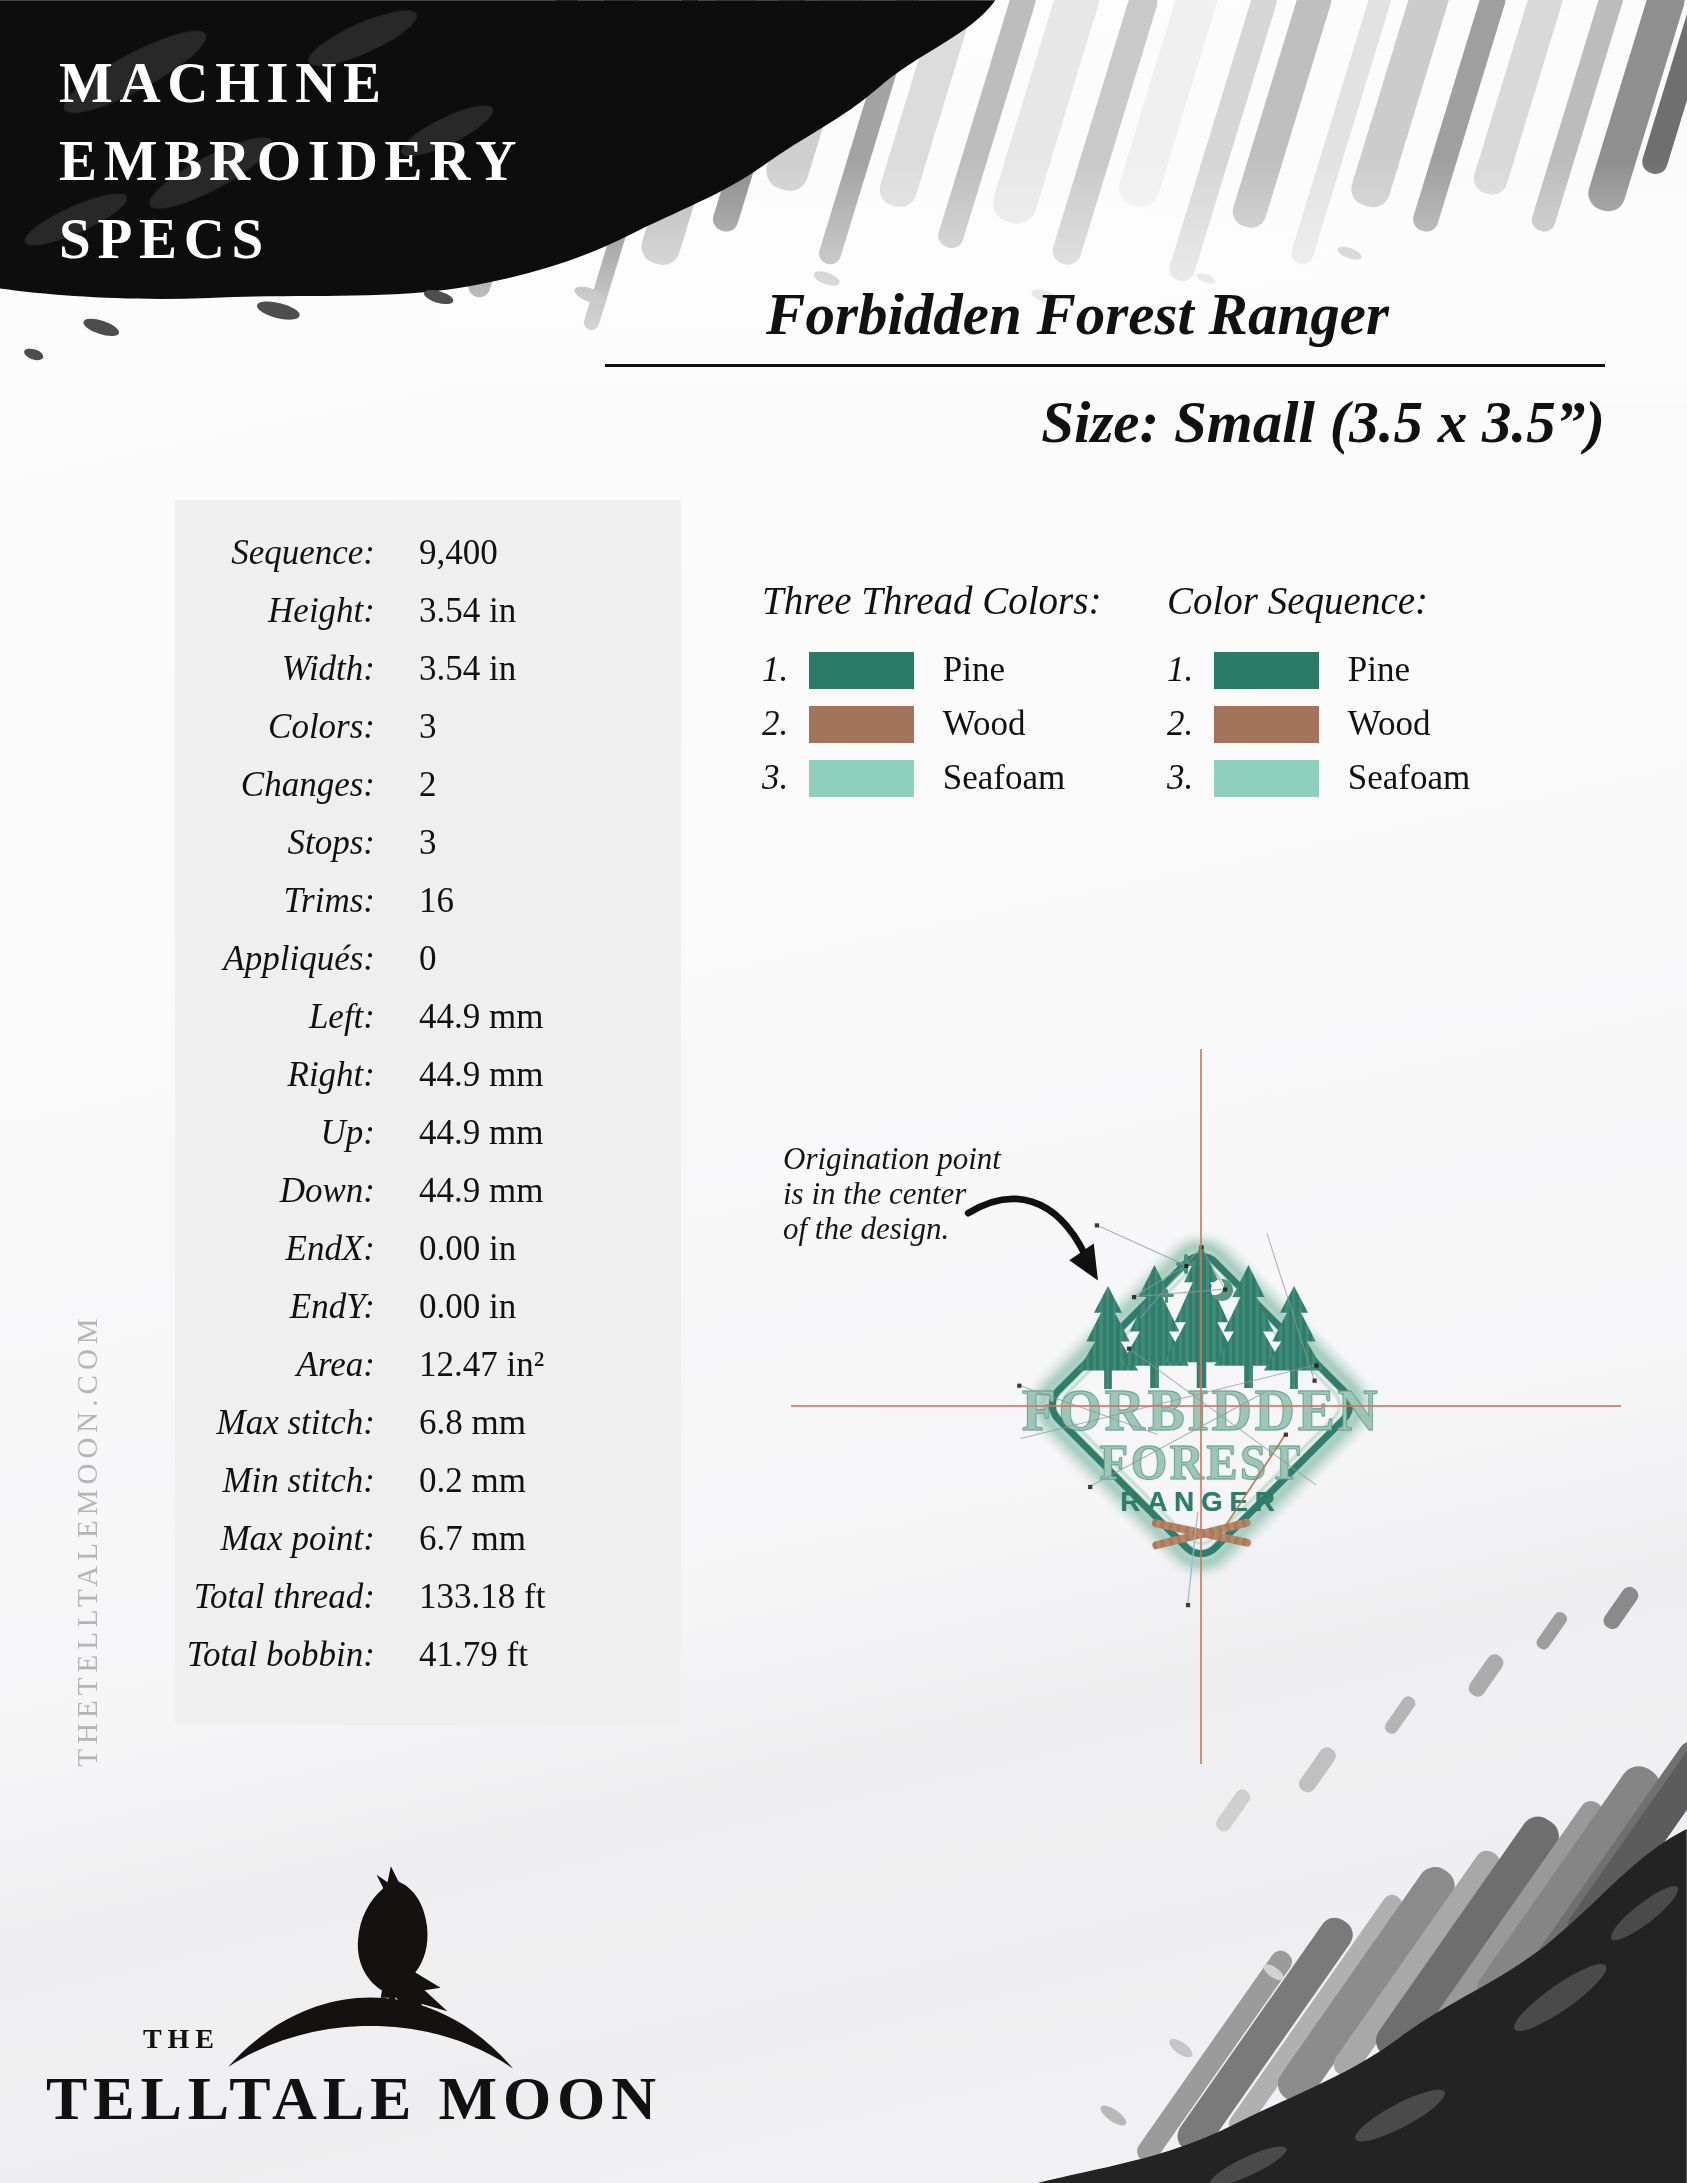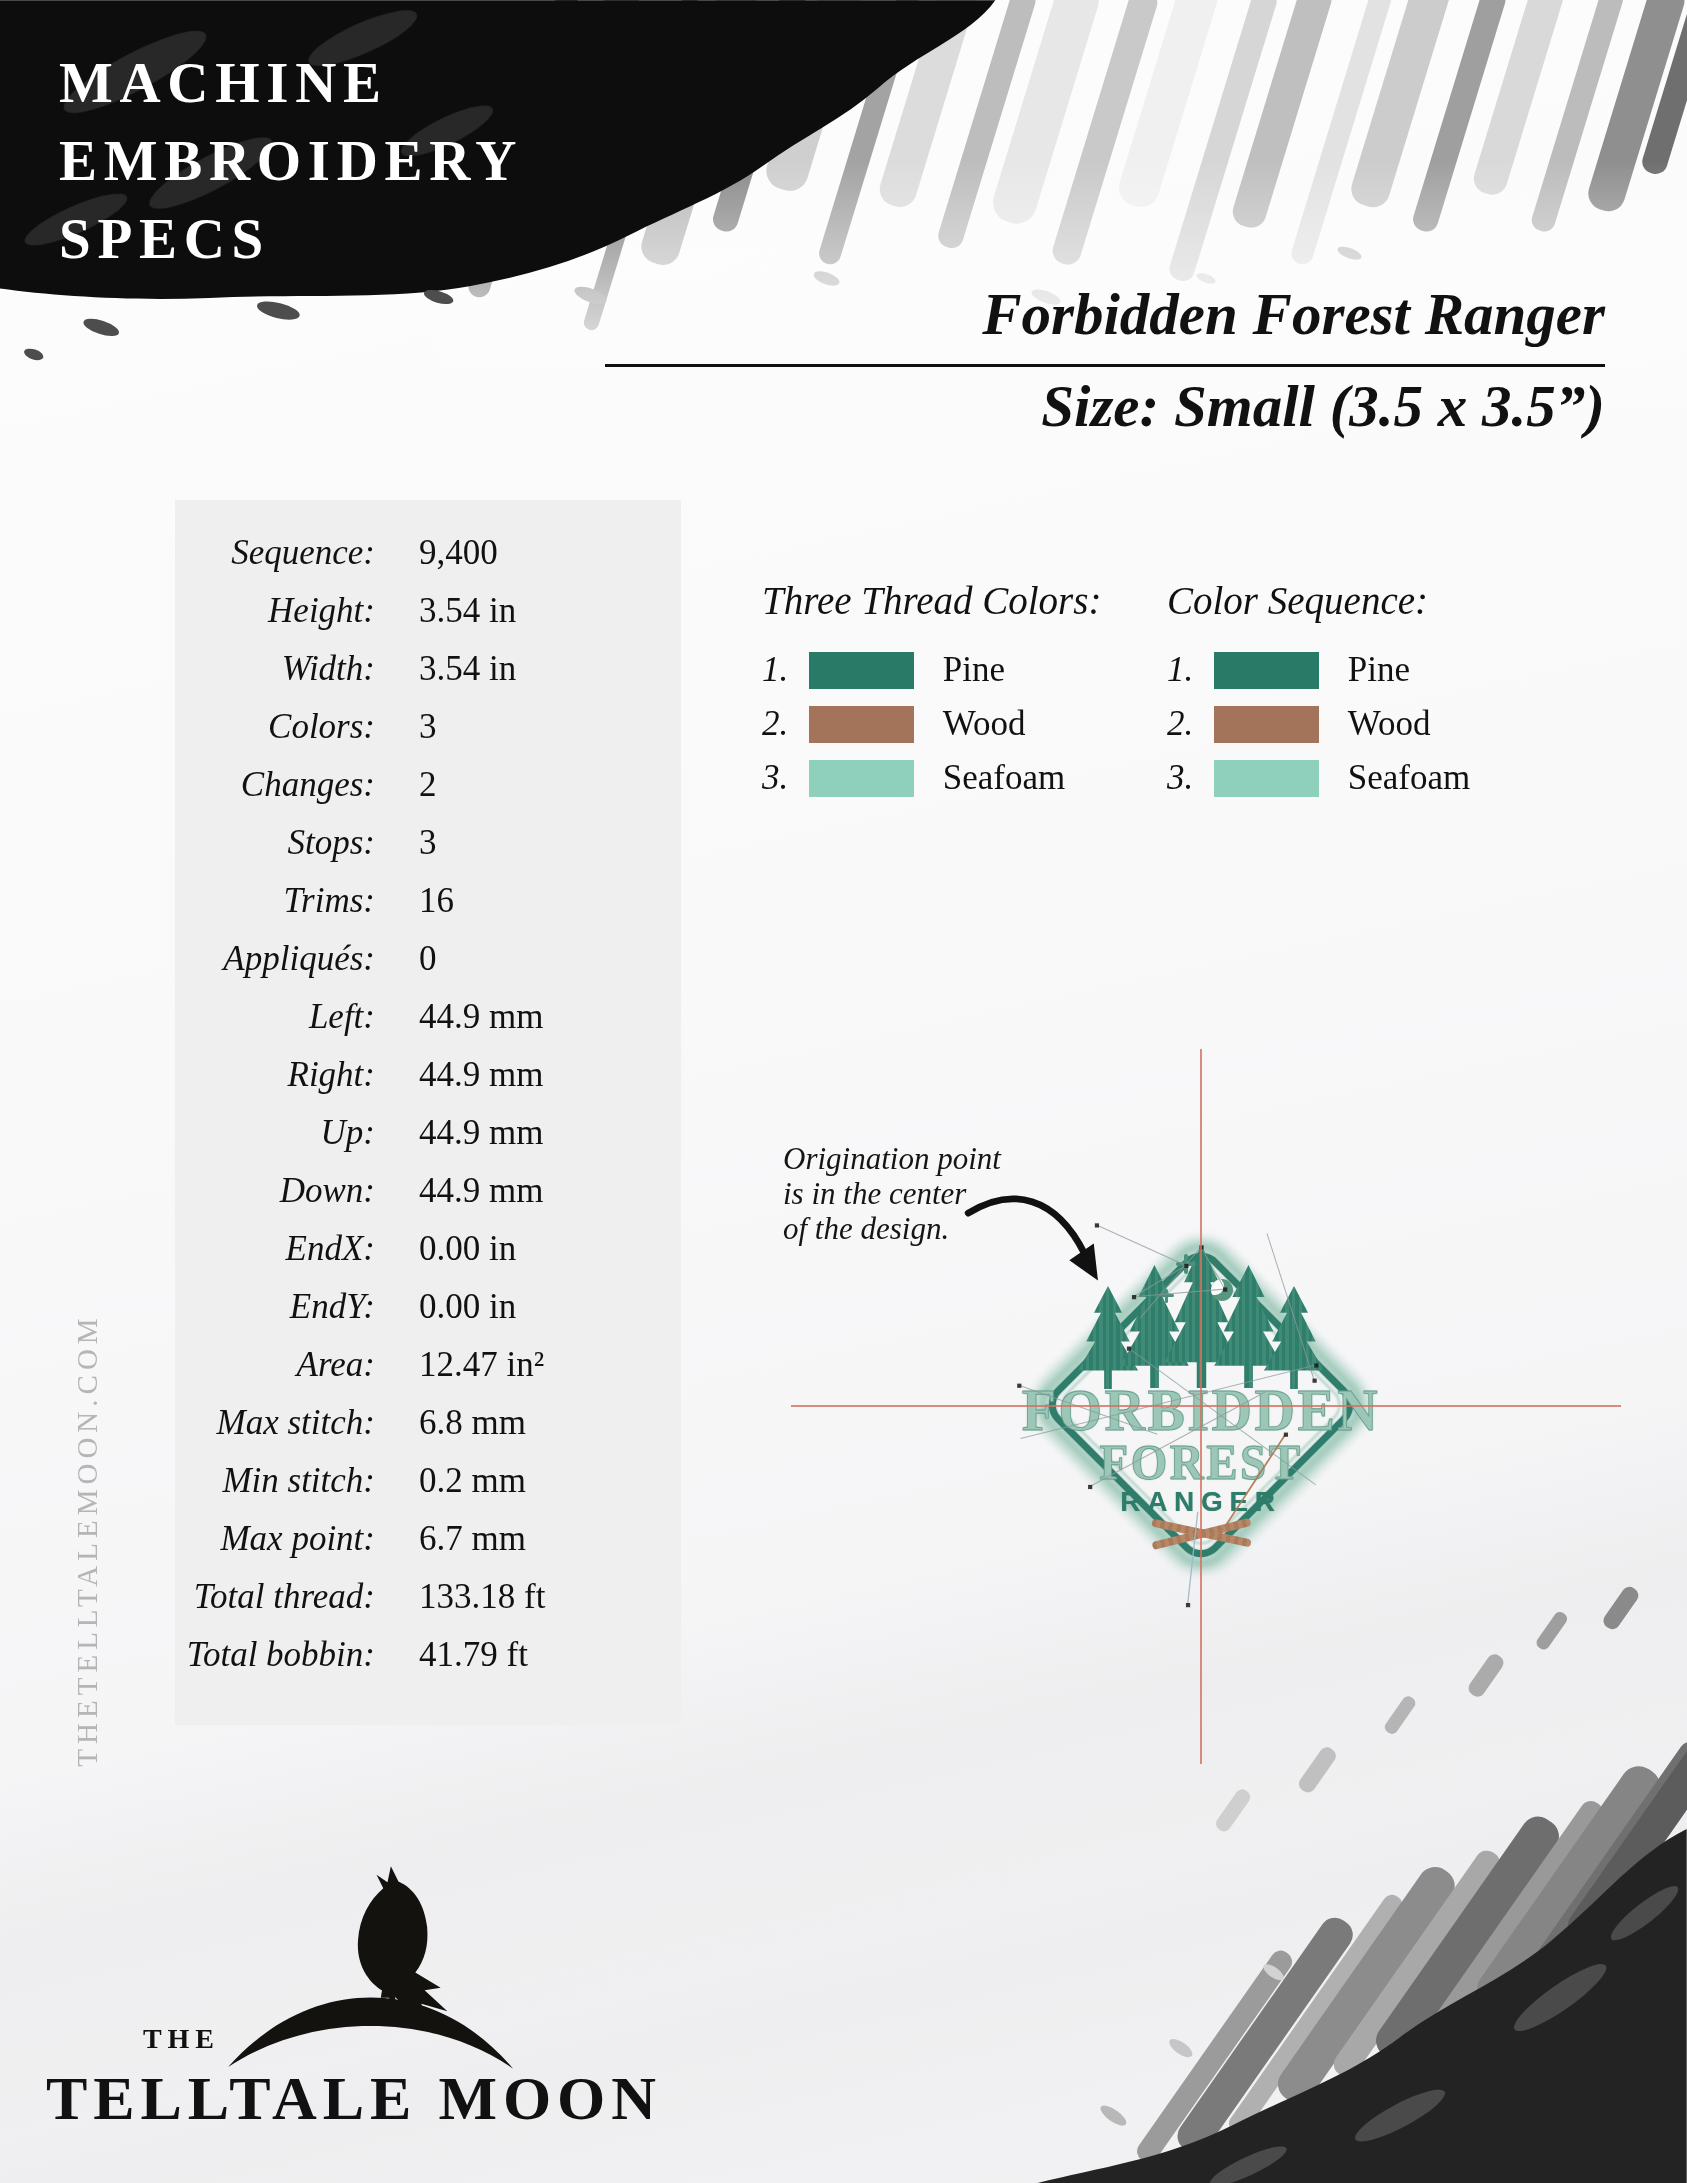--- a/index.html
+++ b/index.html
@@ -6,23 +6,23 @@
   .page{position:relative;width:1687px;height:2183px;overflow:hidden;
         background:linear-gradient(168deg,#fdfdfd 0%,#f9f9fa 45%,#f0f0f2 100%);
         font-family:"Liberation Serif",serif;color:#111;}
   .abs{position:absolute;}
 
   
   .hdr-art{position:absolute;left:0;top:0;}
   .hdr-title{position:absolute;left:59px;top:44px;color:#fff;font-weight:bold;
              font-size:57px;line-height:78px;letter-spacing:6.7px;}
   .hdr-right{position:absolute;right:82px;top:283px;text-align:right;width:1055px;}
-  .design-name{font-size:59px;font-weight:bold;font-style:italic;line-height:62px;}
+  .design-name{font-size:59px;font-weight:bold;font-style:italic;line-height:62px;text-align:center;}
   .hdr-rule{height:3.4px;background:#101010;margin:18.6px 0 0 55px;}
-  .size-label{font-size:59px;font-weight:bold;font-style:italic;line-height:62px;margin-top:8px;}
+  .size-label{font-size:59px;font-weight:bold;font-style:italic;line-height:62px;margin-top:24px;}
 
   
   .specs-panel{position:absolute;left:175px;top:500px;width:506px;height:1225px;
                background:#f0eff0;padding:0;}
   .specs-table{padding-top:23.6px;}
   .spec-row{display:flex;align-items:center;height:58px;font-size:35px;}
   .spec-label{width:200px;text-align:right;font-style:italic;flex:none;}
   .spec-value{margin-left:44px;}
 
   

